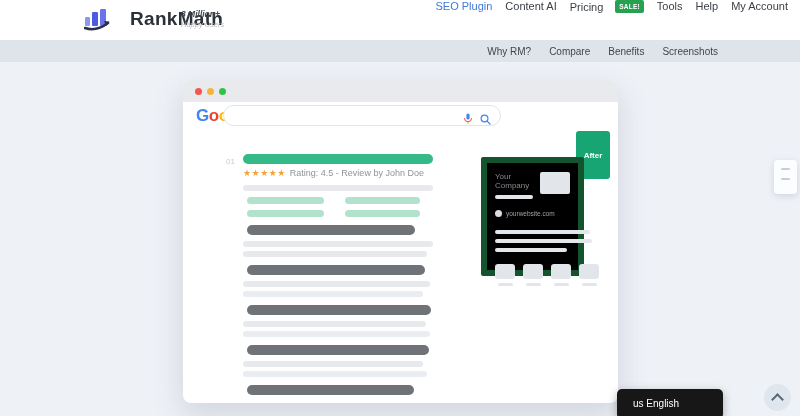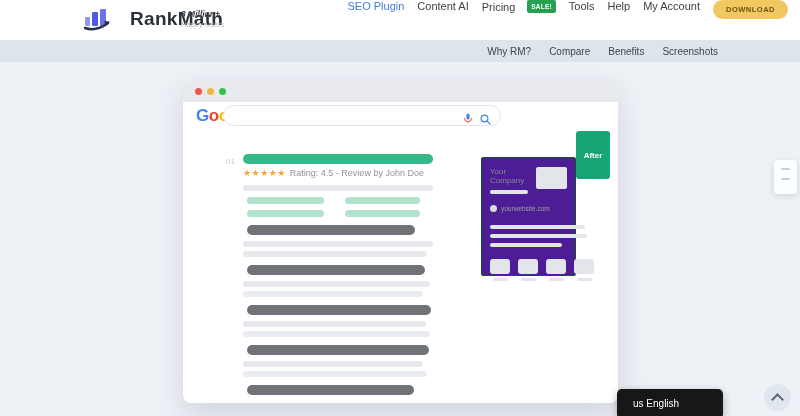--- a/index.html
+++ b/index.html
@@ -48,21 +48,21 @@
   .lt.blu{background:#e9edf2;}
   .gp{display:flex;gap:21px;margin-top:6px;margin-left:4px;}
   .gp div{height:7px;background:#b2e2cb;border-radius:3.5px;}
   .gp .c1{width:77px}.gp .c2{width:75px}
   .dk{height:10px;background:#6f7377;border-radius:5px;margin-top:8px;margin-left:4px;}
   .mt6{margin-top:6px}
   .w190{width:190px}.w184{width:184px}.w187{width:187px}.w180{width:180px}.w183{width:183px}
   .dw168{width:168px}.dw178{width:178px}.dw184{width:184px}.dw182{width:182px}.dw167{width:167px}
 
   
-  .panel{position:absolute;left:298px;top:77px;width:95px;height:119px;border:1px solid #14532d;border-radius:2px;background:#4c1d95;box-sizing:border-box;padding:9px 8px;}
+  .panel{position:absolute;left:298px;top:77px;width:103px;height:119px;border:6px solid #14532d;border-radius:2px;background:#000000;box-sizing:border-box;padding:9px 8px;}
   .panel-head{display:flex;justify-content:space-between;align-items:flex-start;}
   .panel-title{font-size:8px;color:#85898e;}
   .panel-title-bar{width:38px;height:4px;background:#e4e7ea;border-radius:2px;margin-top:5px;}
   .panel-img{width:36px;height:22px;background:#e2e5e9;border-radius:2px;}
   .site-row{display:flex;align-items:center;gap:4px;margin-top:11px;}
   .globe{width:7px;height:7px;border-radius:50%;background:#d9dce0;}
   .site-text{font-size:6.5px;color:#9da1a6;}
   .p-bar{height:4px;background:#e4e7ea;border-radius:2px;}
   .pb1{width:95px;margin-top:13px}.pb2{width:97px;margin-top:5px}.pb3{width:72px;margin-top:5px}
   .tiles{display:flex;gap:8px;margin-top:12px;}
@@ -102,21 +102,20 @@
     <nav class="topnav">
       <span class="nav-link active">SEO Plugin</span>
       <span class="nav-link">Content AI</span>
       <span class="pricing-wrap">
         <span class="nav-link">Pricing</span>
         <span class="sale-badge">SALE!</span>
       </span>
       <span class="nav-link">Tools</span>
       <span class="nav-link">Help</span>
       <span class="nav-link">My Account</span>
-      <button class="download-btn">DOWNLOAD</button>
     </nav>
   </div>
 
   <div class="subnav">
     <span class="subnav-link">Why RM?</span>
     <span class="subnav-link">Compare</span>
     <span class="subnav-link">Benefits</span>
     <span class="subnav-link">Screenshots</span>
   </div>
 

